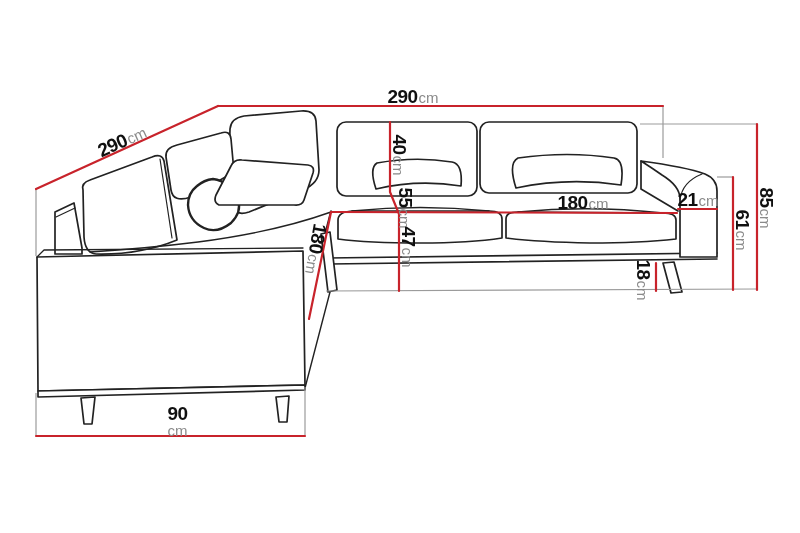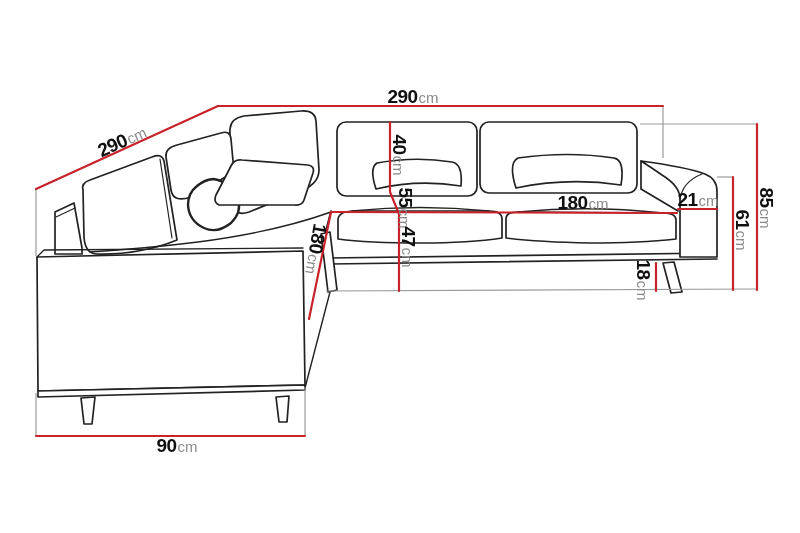--- a/index.html
+++ b/index.html
@@ -165,18 +165,18 @@
   <div class="dim-label rot90" style="left:742px;top:230px;">
     <span class="num">61</span>
       <span class="unit">cm</span>
   </div>
 
   <div class="dim-label rot90" style="left:643px;top:280px;">
     <span class="num">18</span>
       <span class="unit">cm</span>
   </div>
 
-  <div class="dim-label" style="left:177px;top:445px;">
+  <div class="dim-label" style="left:177px;top:421px;flex-direction:column;">
     <span class="num">90</span>
       <span class="unit">cm</span>
   </div>
 
 </div>
 
 </body></html>

